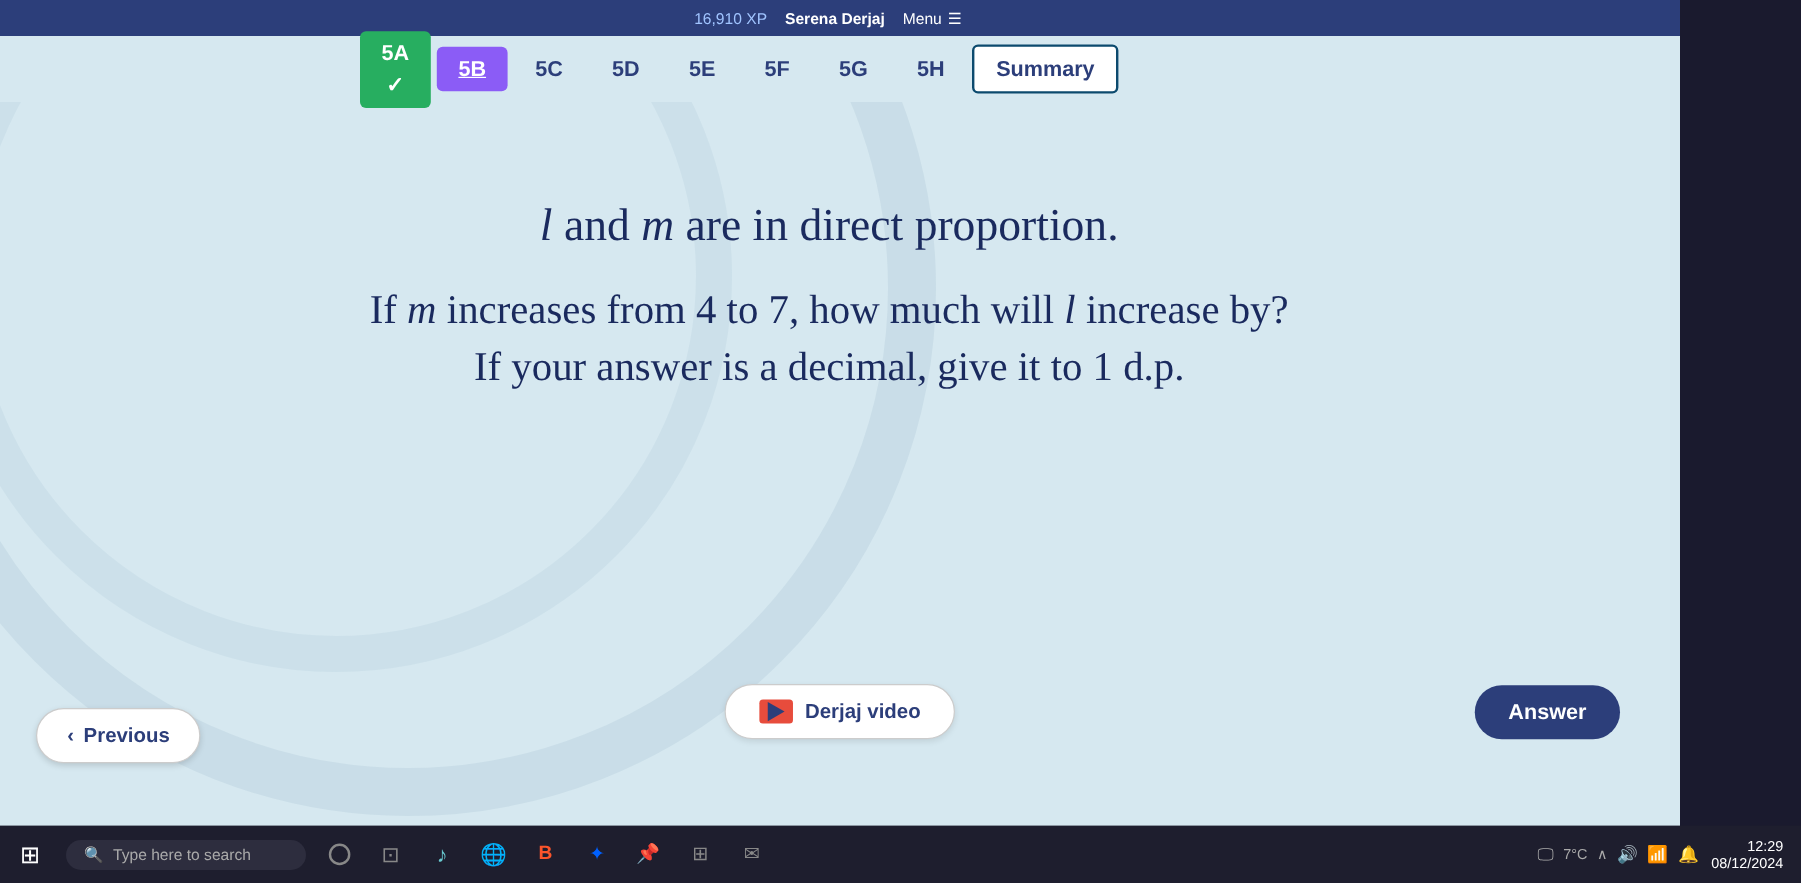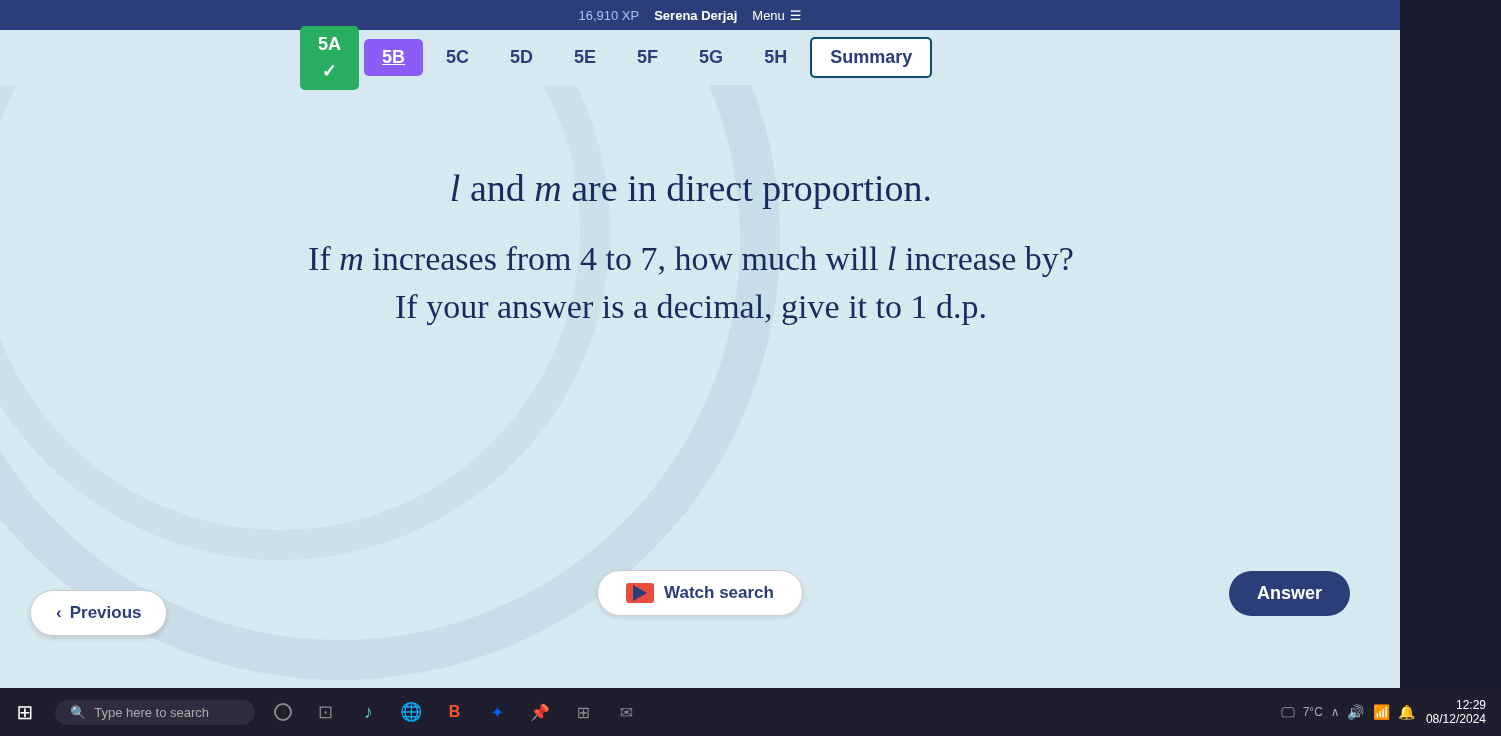--- a/index.html
+++ b/index.html
@@ -452,21 +452,21 @@
     </div>
     <div class="question-line4">
       If your answer is a decimal, give it to 1 d.p.
     </div>
   </div>
 
   <div class="watch-video-btn">
     <div class="video-icon-box">
       <div class="play-icon"></div>
     </div>
-    <span>Watch search</span>
+    <span>Derjaj video</span>
   </div>
 
   <div class="answer-btn">
     <span>Answer</span>
   </div>
 
   <div class="prev-btn">
     <span>‹</span>
     <span>Previous</span>
   </div>

